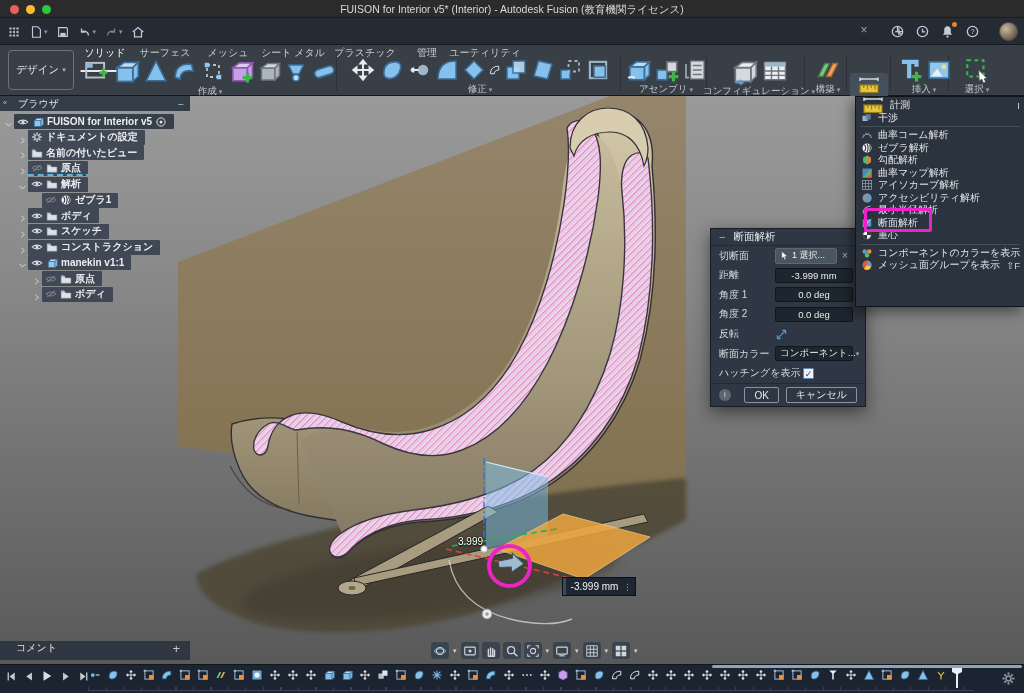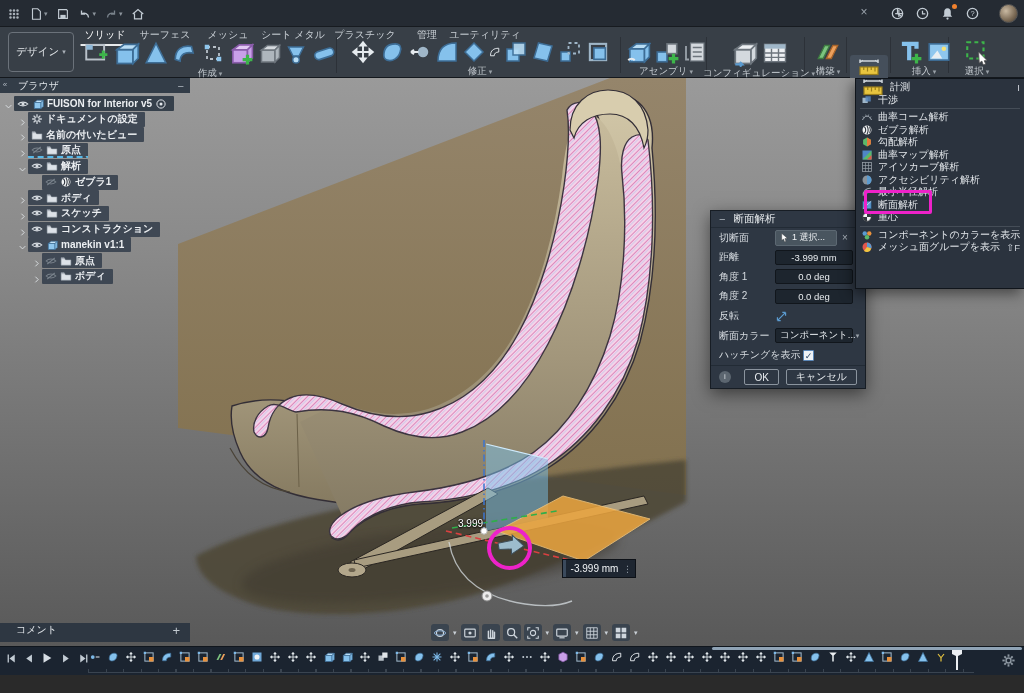--- a/index.html
+++ b/index.html
@@ -30,21 +30,21 @@
   .tbi-right { position:relative; }
   .bell-dot { position:absolute; right:-2px; top:-2px; width:5px; height:5px; background:#f0812e; border-radius:50%; }
   .avatar { position:absolute; right:6px; top:4px; width:19px; height:19px; border-radius:50%;
     background:radial-gradient(circle at 35% 35%, #c9b9a2, #7b6a55 60%, #3f3830); border:1px solid #555; }
 
   
   .toolbar { position:relative; height:51px; background:#383f47; border-bottom:1px solid #14181d; }
   .wsbtn { position:absolute; left:8px; top:5px; width:66px; height:40px; border:1px solid #6b727a; border-radius:4px;
     color:#e3e7ea; font-size:10.5px; display:flex; align-items:center; justify-content:center; gap:3px; }
   .wsbtn::after{ content:"▾"; font-size:7px; color:#aab1b8; }
-  .wstab { position:absolute; top:0; transform:translateX(-50%); font-size:10px; color:#c9cfd5; padding:1px 4px 2px; white-space:nowrap; }
+  .wstab { position:absolute; top:0; transform:translateX(-50%); font-size:10px; color:#c9cfd5; padding:1px 4px 10px; white-space:nowrap; }
   .wstab.active { color:#fff; border-bottom:2px solid #e8eaec; }
   .tgroup { position:absolute; top:12px; height:38px; display:flex; flex-direction:column; align-items:center; }
   .tgroup.open { background:#454f5b; border-radius:3px; }
   .tgicons { flex:1; display:flex; align-items:center; justify-content:center; gap:3px; }
   .tglabel { font-size:9.5px; color:#c3c9cf; white-space:nowrap; padding-bottom:1px; }
   .tglabel::after{ content:" ▾"; font-size:7px; color:#9aa1a8; }
   .tsep { position:absolute; top:10px; width:1px; height:36px; background:#2c3138; }
 
   
   .viewport { position:relative; height:568px; overflow:hidden;
@@ -136,20 +136,26 @@
     background:repeating-linear-gradient(90deg,#3a4450 0 1px, transparent 1px 17.5px); border-bottom:1px solid #3a4450; }
   .tmarker { position:absolute; left:952px; top:3px; width:10px; height:20px; }
   .tscroll { position:absolute; left:712px; top:0; width:310px; height:3px; background:#8fa3b5; border-radius:2px; }
   .tgear { position:absolute; right:8px; top:6px; }
 </style>
 </head>
 <body>
 
 <div id="app">
 
+  <div class="titlebar">
+    <span class="tl red"></span>
+    <span class="tl yel"></span>
+    <span class="tl grn"></span>
+    <span class="wtitle">FUISON for Interior v5* (Interior) - Autodesk Fusion (教育機関ライセンス)</span>
+  </div>
 
   <div class="tabbar">
     <div class="qa" id="qa">
         <span class="qab">
           <span class="icon">
             <svg width="14" height="14" viewBox="0 0 16 16" xmlns="http://www.w3.org/2000/svg" style="display:block">
               <g fill="#aab2ba">
                 <circle cx="4" cy="4" r="1.4"></circle>
                 <circle cx="8" cy="4" r="1.4"></circle>
                 <circle cx="12" cy="4" r="1.4"></circle>

